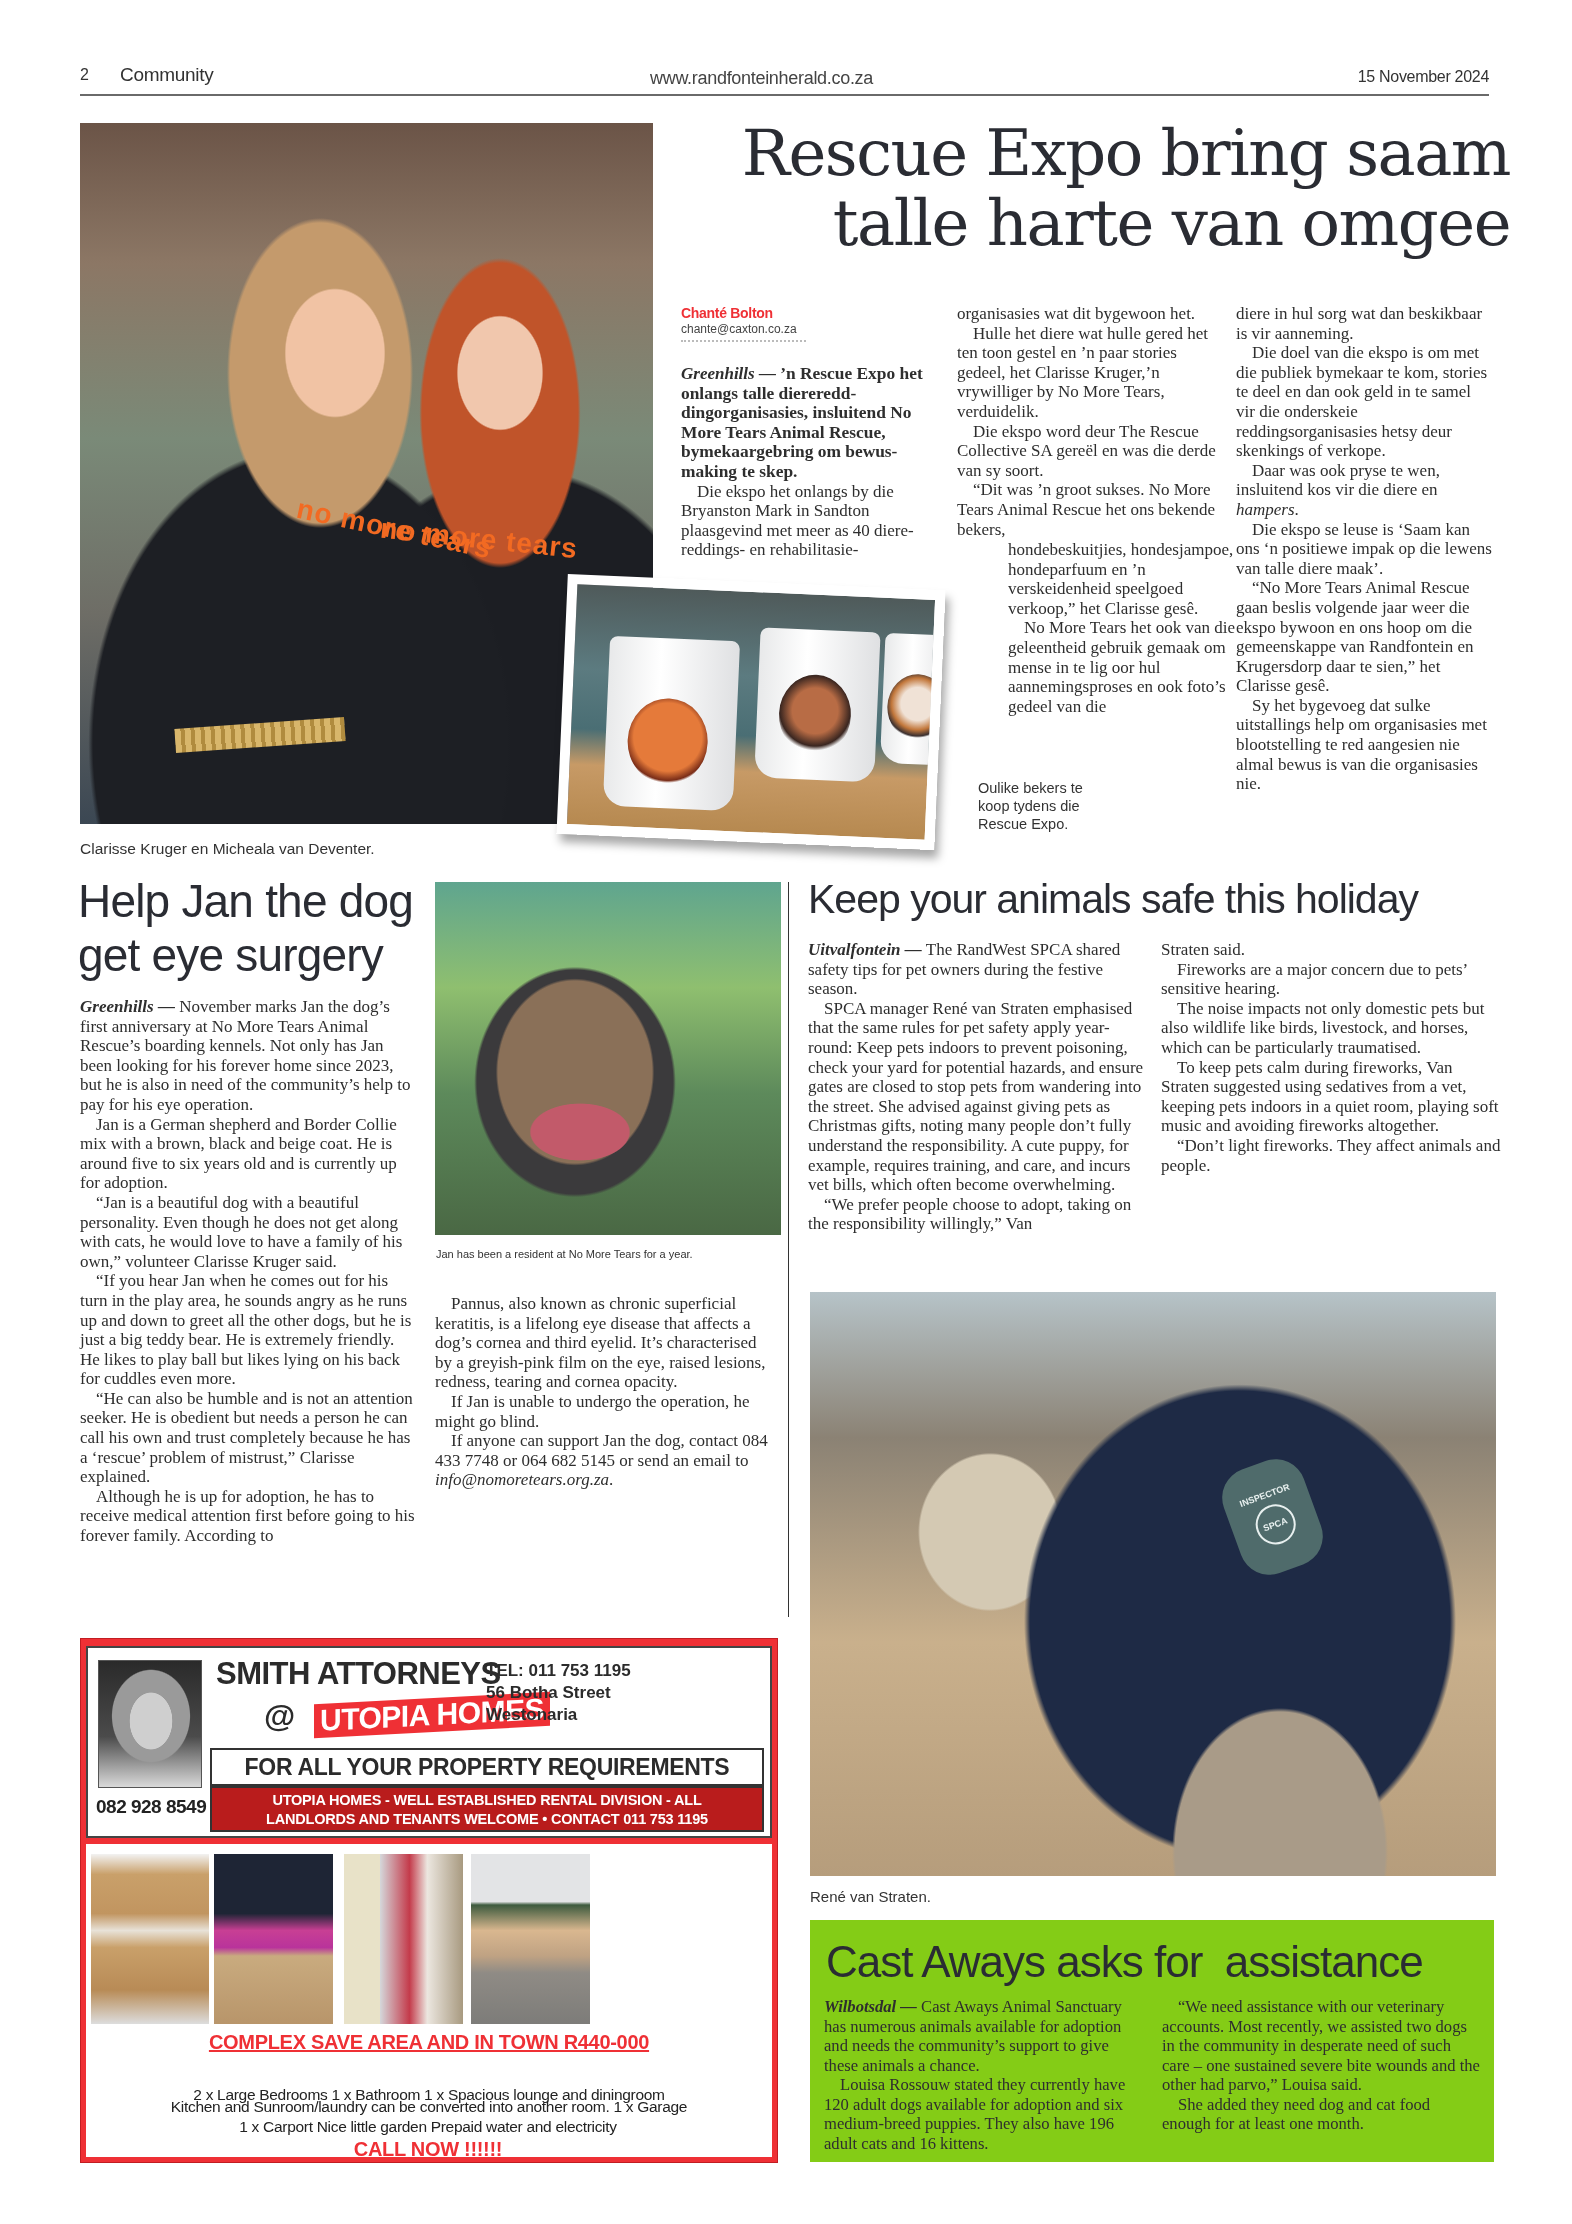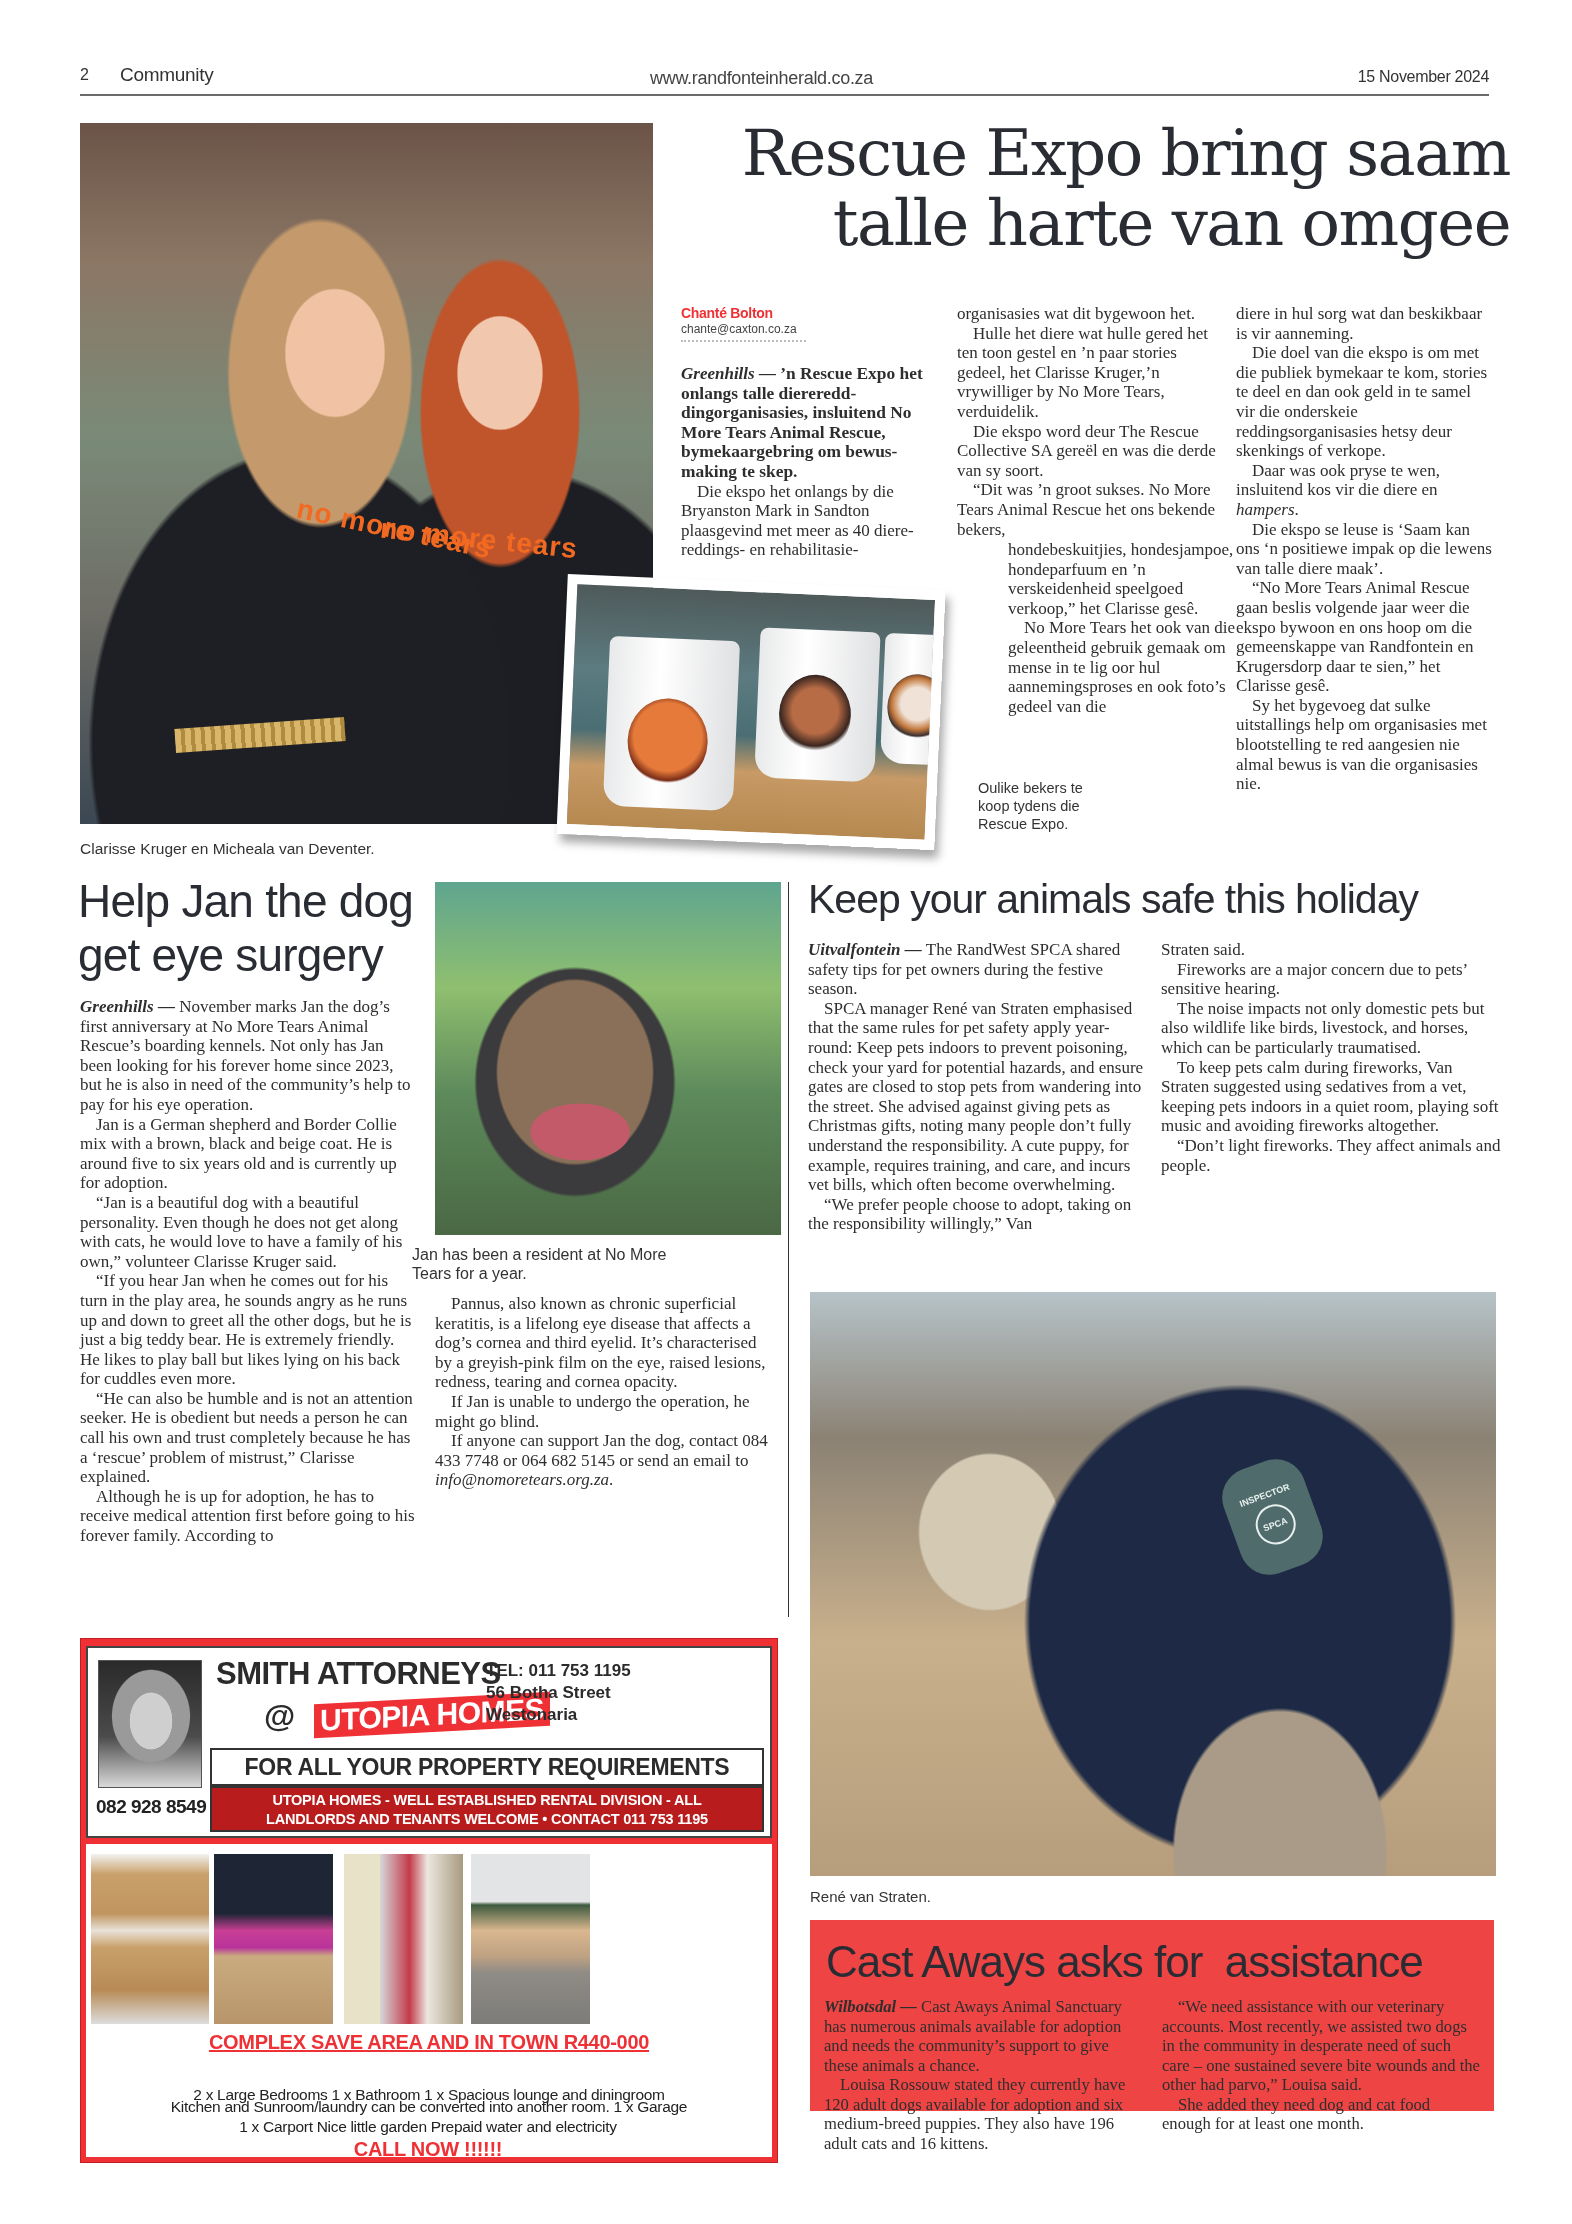--- a/index.html
+++ b/index.html
@@ -89,21 +89,21 @@
     font: bold 23px/34px "Liberation Sans", sans-serif; text-align: center; color: #2b2b2b; letter-spacing: -0.3px; }
   .ad-banner { position: absolute; left: 122px; top: 138px; width: 554px; height: 46px; background: #b91c1c; border: 2px solid #333;
     font: bold 14.5px/19px "Liberation Sans", sans-serif; text-align: center; color: #fff; padding-top: 3px; letter-spacing: -0.2px; }
   .ad-bottom { position: absolute; left: 5px; top: 205px; width: 686px; height: 313px; background: #fff; }
   .ad-pic { position: absolute; top: 10px; width: 119px; height: 170px; }
   .ad-bargain { position: absolute; left: 0; top: 185px; width: 686px; text-align: center;
     font: bold 20px/26px "Liberation Sans", sans-serif; color: #ef3035; text-decoration: underline; letter-spacing: -0.3px; }
   .ad-desc { position: absolute; left: 0; width: 686px; text-align: center;
     font: 15.5px/22px "Liberation Sans", sans-serif; color: #222; letter-spacing: -0.3px; }
 
-  .castaways { left: 810px; top: 1920px; width: 684px; height: 191px; background: #ef4444; }
+  .castaways { left: 810px; top: 1920px; width: 684px; height: 242px; background: #84cc16; }
 
   .vrule { position: absolute; width: 1px; background: #333; }
 </style>
 </head>
 <body>
 
 <div class="abs hdr">
   <span class="pg">2</span>
   <span class="sec">Community</span>
   <span class="url">www.randfonteinherald.co.za</span>
@@ -165,21 +165,21 @@
   </div>
 </div>
 <div class="abs caption" style="left:978px; top:779px; width:130px; font-size:14.5px; line-height:18px;">Oulike bekers te koop tydens die Rescue Expo.</div>
 
 <div class="abs headline-sans" style="left:78px; top:874px; width:360px; font-size:46px; line-height:54px;">
   <div>Help Jan the dog</div>
   <div>get eye surgery</div>
 </div>
 
 <div class="abs photo photo-dog" style="left:435px; top:882px; width:346px; height:353px;"></div>
-<div class="abs caption" style="left:412px; top:1245px; width:280px; font-size:16px; line-height:19px;">Jan has been a resident at No More Tears for a year.</div>
+<div class="abs caption" style="left:436px; top:1245px; width:280px; font-size:11px; line-height:19px;">Jan has been a resident at No More Tears for a year.</div>
 
 <div class="abs col" style="left:80px; top:997px; width:336px;">
   <p class="first"><span class="place">Greenhills —</span><span> November marks Jan the dog’s first anniversary at No More Tears Animal Rescue’s boarding kennels. Not only has Jan been looking for his forever home since 2023, but he is also in need of the community’s help to pay for his eye operation.</span></p>
   <p>Jan is a German shepherd and Border Collie mix with a brown, black and beige coat. He is around five to six years old and is currently up for adoption.</p>
   <p>“Jan is a beautiful dog with a beautiful personality. Even though he does not get along with cats, he would love to have a family of his own,” volunteer Clarisse Kruger said.</p>
   <p>“If you hear Jan when he comes out for his turn in the play area, he sounds angry as he runs up and down to greet all the other dogs, but he is just a big teddy bear. He is extremely friendly. He likes to play ball but likes lying on his back for cuddles even more.</p>
   <p>“He can also be humble and is not an attention seeker. He is obedient but needs a person he can call his own and trust completely because he has a ‘rescue’ problem of mistrust,” Clarisse explained.</p>
   <p>Although he is up for adoption, he has to receive medical attention first before going to his forever family. According to</p>
 </div>
 

